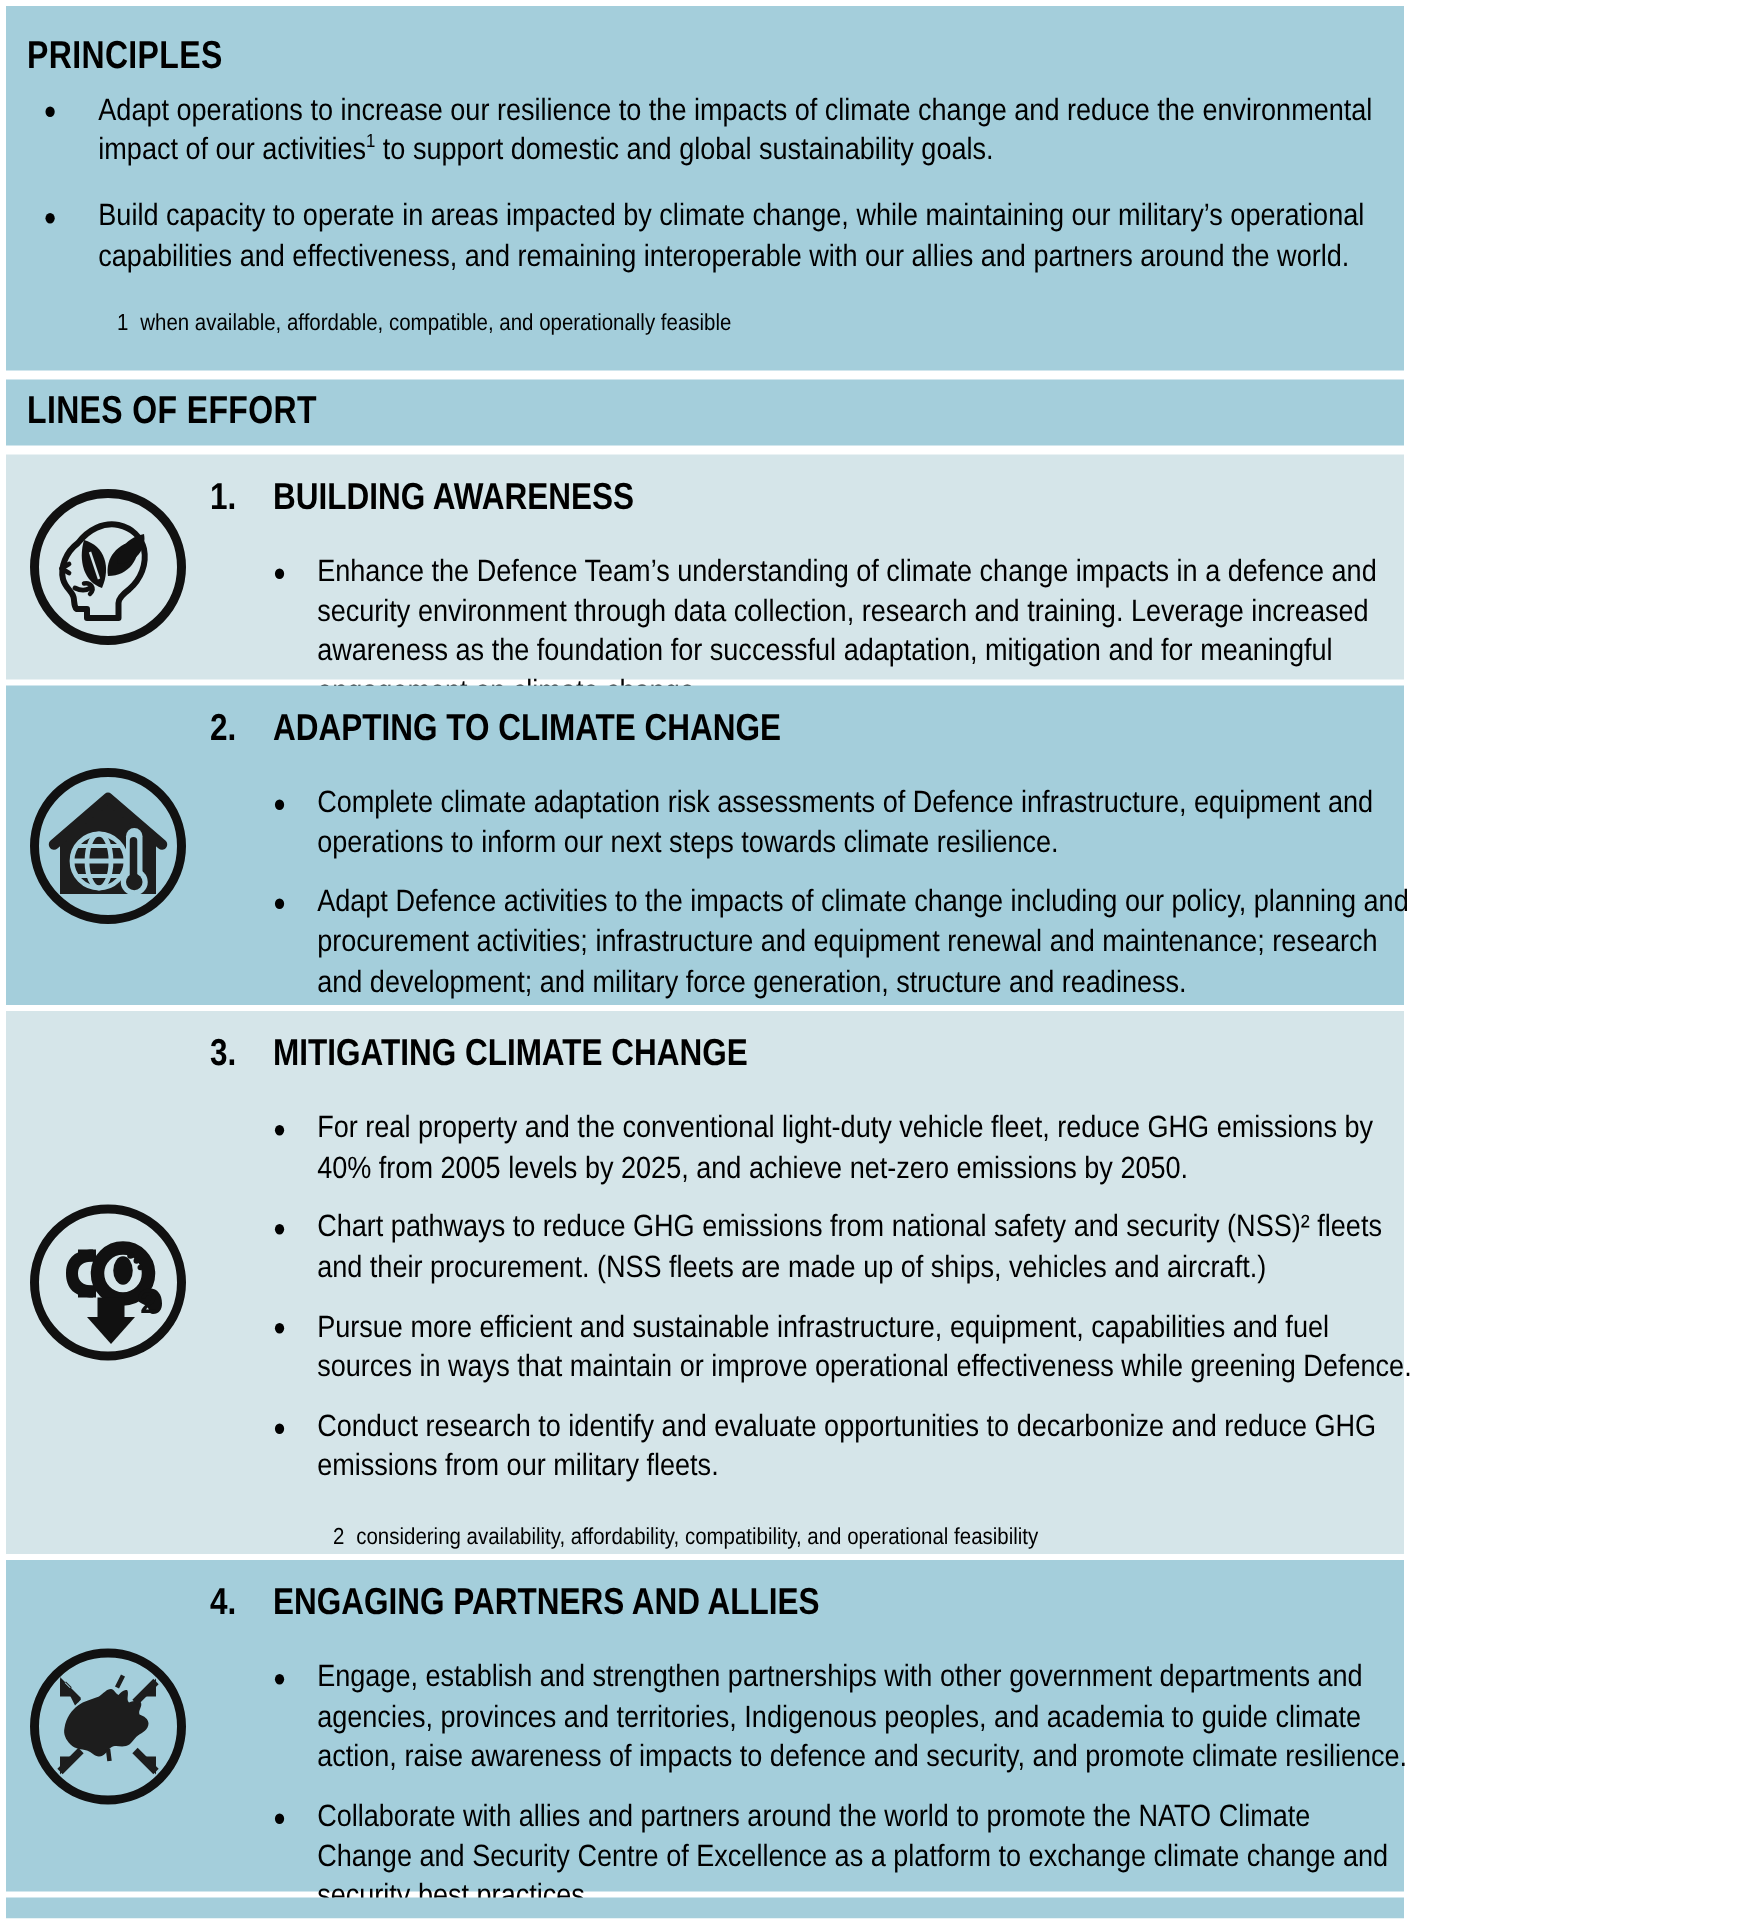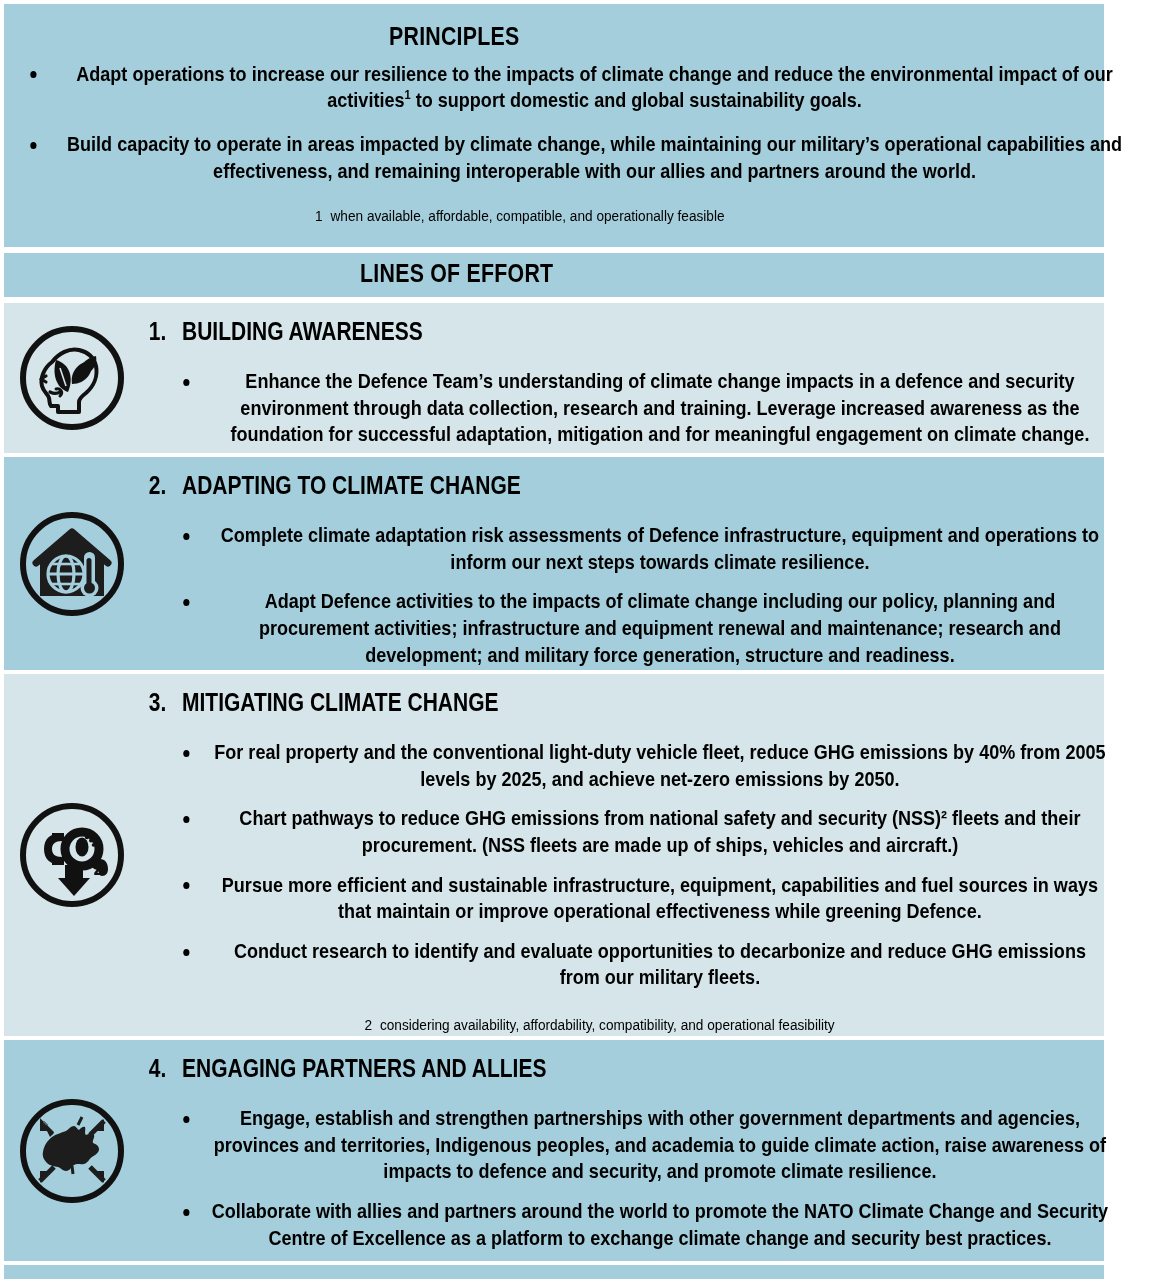--- a/index.html
+++ b/index.html
@@ -10,25 +10,24 @@
   body {
     width: 1170px;
     height: 1279px;
     font-family: "Liberation Sans", sans-serif;
     color: #000000;
     overflow: hidden;
   }
 
   .page {
     position: relative;
-    width: 1104px;
+    width: 936px;
     height: 1279px;
     background: #ffffff;
     box-sizing: border-box;
-    text-align: center;
   }
 
   
   .band {
     position: absolute;
     left: 4px;
     right: 0px;
     box-sizing: border-box;
   }
   .band-mid   { background: #a4cedb; }
@@ -78,21 +77,20 @@
     transform: scaleX(0.84);
     transform-origin: left center;
     white-space: nowrap;
     margin: 0;
   }
 
   .bullet-list {
     list-style: none;
     margin: 0;
     padding: 0;
-    font-weight: bold;
   }
   .bullet-item {
     position: relative;
     padding-left: 40px;
     margin-bottom: 13px;
     font-size: 20.5px;
     line-height: 1.30;
     transform: scaleX(0.88);
     transform-origin: left top;
     width: 113%;

